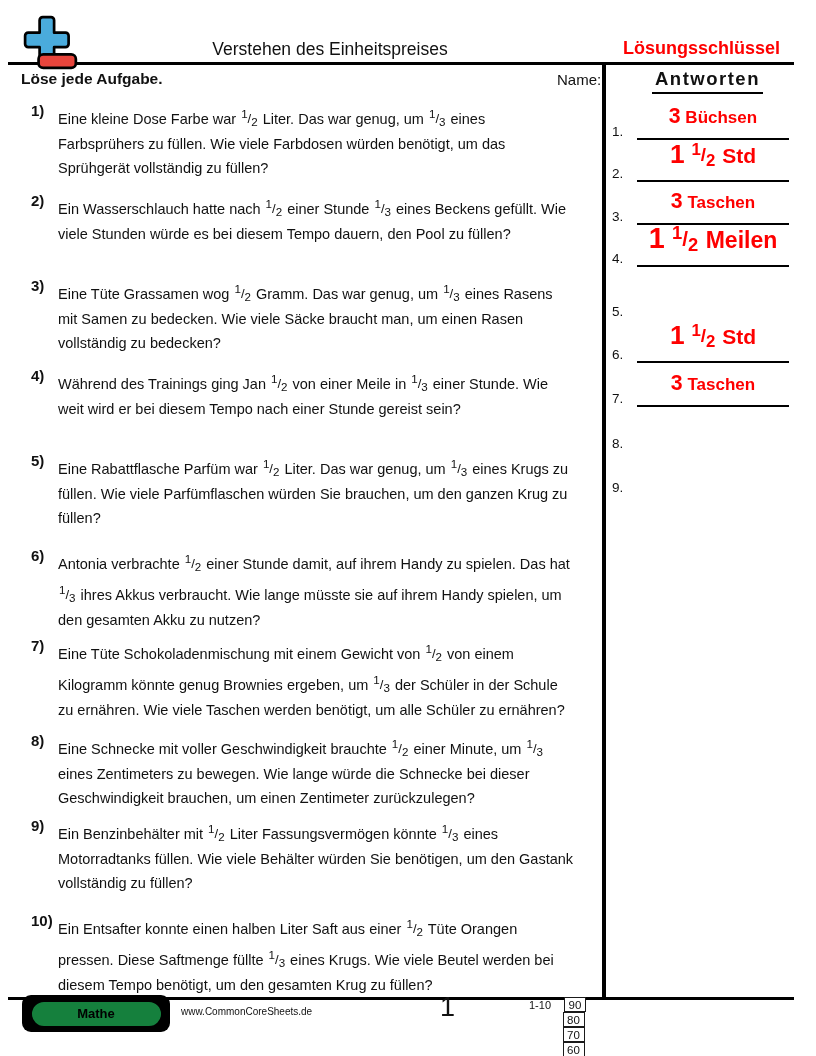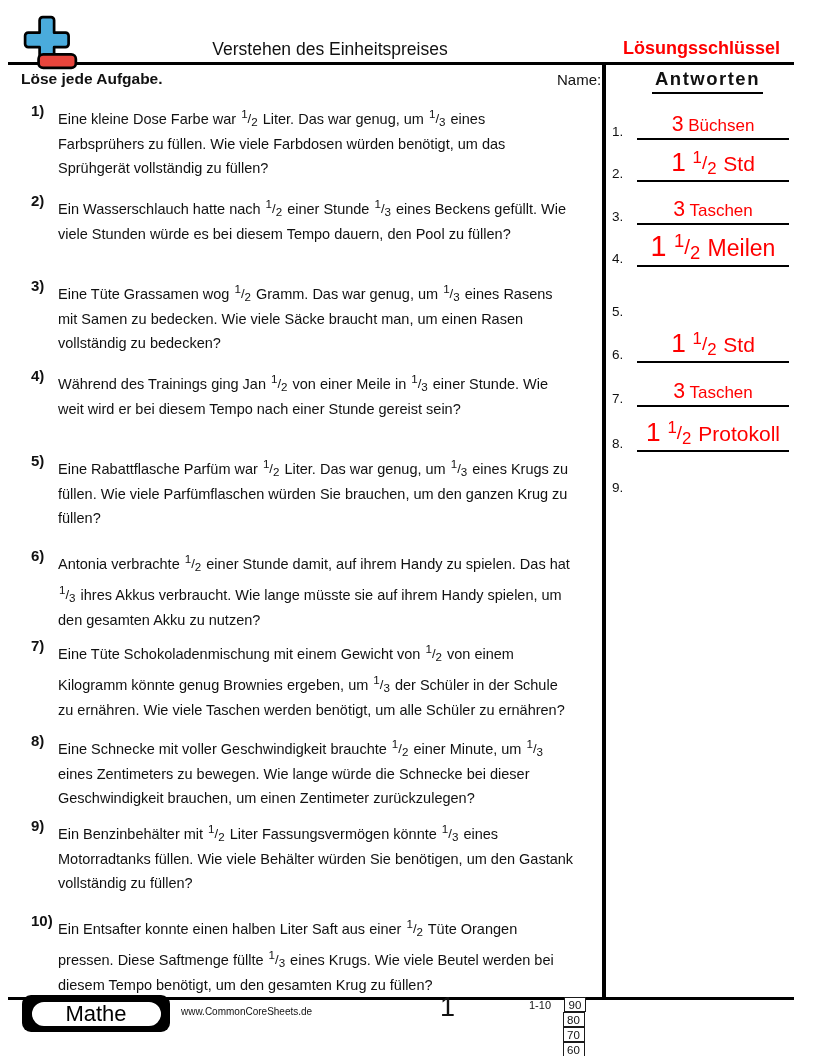--- a/index.html
+++ b/index.html
@@ -20,41 +20,41 @@
   .key-label{position:absolute;left:623px;top:38px;font-size:18px;font-weight:bold;color:var(--answer-red);white-space:nowrap;}
   .header-rule{position:absolute;left:8px;top:62px;width:786px;height:3px;background:#000;}
   .instruction{position:absolute;left:21px;top:70px;font-size:15.5px;font-weight:bold;}
 
   
   .divider{position:absolute;left:602px;top:65px;height:932px;width:2px;border-left:2px solid #000;border-right:2px solid #000;}
   .answers-heading{position:absolute;left:652px;top:68px;font-size:18.5px;font-weight:bold;letter-spacing:1.5px;border-bottom:2.5px solid #000;padding:0 3px 2px 3px;}
   .ans-row{position:absolute;left:603px;width:190px;height:40px;}
   .ans-num{position:absolute;left:9px;bottom:1px;font-size:13.5px;}
   .ans-line{position:absolute;left:34px;right:4px;bottom:0;border-bottom:2px solid #000;text-align:center;}
-  .ans-text{display:inline-block;font-weight:normal;color:var(--answer-red);padding-bottom:1px;white-space:nowrap;}
+  .ans-text{display:inline-block;font-weight:bold;color:var(--answer-red);padding-bottom:9px;white-space:nowrap;}
   .ans-text::first-letter{font-size:1.25em;}
   .ans-text.md{font-size:17px;}
   .ans-text.lg{font-size:21px;}
   .ans-text.xl{font-size:23px;}
 
   
   .problem{position:absolute;left:22px;width:552px;font-size:14.5px;line-height:23.5px;}
   .p-num{position:absolute;left:9px;top:-3px;font-weight:bold;font-size:15px;}
   .p-text{display:block;margin-left:36px;}
 
   
   .fr{white-space:nowrap;margin:0 1px;}
   .fr sup{font-size:0.8em;vertical-align:0.5em;}
   .fr .sl{font-size:0.9em;vertical-align:0.1em;}
   .fr sub{font-size:0.8em;vertical-align:-0.15em;}
 
   
   .footer-rule{position:absolute;left:8px;top:997px;width:786px;height:3px;background:#000;}
   .subject-badge{position:absolute;left:22px;top:995px;width:148px;height:37px;background:#000;border-radius:9px;display:flex;align-items:center;justify-content:center;z-index:6;}
-  .subject-pill{background:#ffffff;border:2.5px solid #000;border-radius:15px;width:133px;height:28px;display:flex;align-items:center;justify-content:center;font-weight:normal;font-size:22px;color:#000;}
+  .subject-pill{background:#15803d;border:2.5px solid #000;border-radius:15px;width:133px;height:28px;display:flex;align-items:center;justify-content:center;font-weight:bold;font-size:13px;color:#000;}
   .website{position:absolute;left:181px;top:1006px;font-size:10px;}
   .page-num{position:absolute;left:440px;top:992px;font-size:27px;}
   .score-label{position:absolute;left:529px;top:999px;font-size:11px;}
   .score-grid{position:absolute;left:564px;top:997px;display:flex;flex-direction:column;}
   .score-cell{width:22px;height:15px;border:1.5px solid #1a1a1a;margin-left:-1.5px;font-size:11.5px;display:flex;align-items:center;justify-content:center;background:#fff;}
   .score-cell:first-child{margin-left:0;}
   .score-cell.hl{background:var(--score-highlight);}
 </style>
 </head>
 <body>
@@ -96,21 +96,20 @@
   <div class="ans-row" style="top:323px">
     <span class="ans-num">6.</span>
     <div class="ans-line"><span class="ans-text lg">1 <span class="fr"><sup>1</sup><span class="sl">/</span><sub>2</sub></span> Std</span></div>
   </div>
   <div class="ans-row" style="top:367px">
     <span class="ans-num">7.</span>
     <div class="ans-line"><span class="ans-text md">3 Taschen</span></div>
   </div>
   <div class="ans-row" style="top:412px">
     <span class="ans-num">8.</span>
-    <div class="ans-line"><span class="ans-text lg">1 <span class="fr"><sup>1</sup><span class="sl">/</span><sub>2</sub></span> Protokoll</span></div>
   </div>
   <div class="ans-row" style="top:456px">
     <span class="ans-num">9.</span>
   </div>
 
   <div class="problem" style="top:102px">
     <span class="p-num">1)</span>
     <span class="p-text">Eine kleine Dose Farbe war <span class="fr"><sup>1</sup><span class="sl">/</span><sub>2</sub></span> Liter. Das war genug, um <span class="fr"><sup>1</sup><span class="sl">/</span><sub>3</sub></span> eines Farbsprühers zu füllen. Wie viele Farbdosen würden benötigt, um das Sprühgerät vollständig zu füllen?</span>
   </div>
   <div class="problem" style="top:192px">

